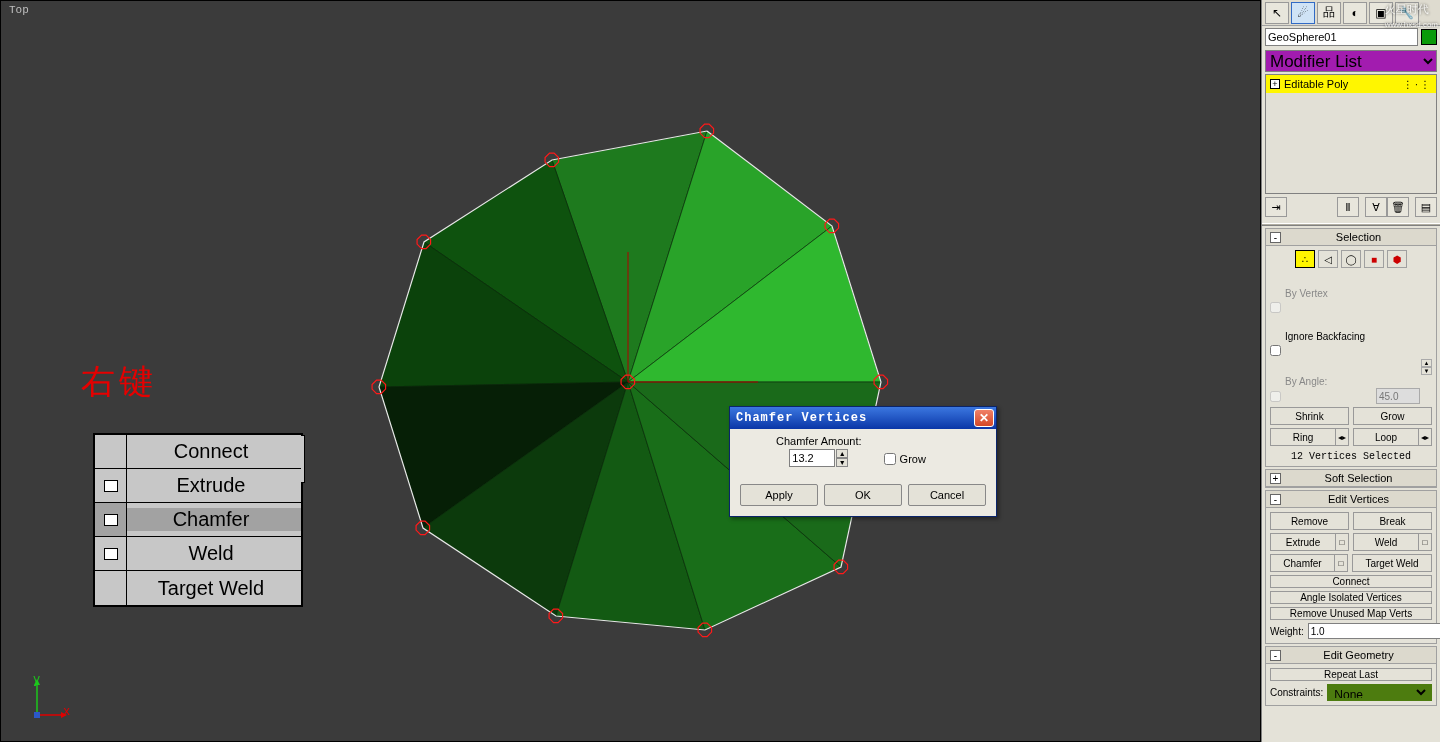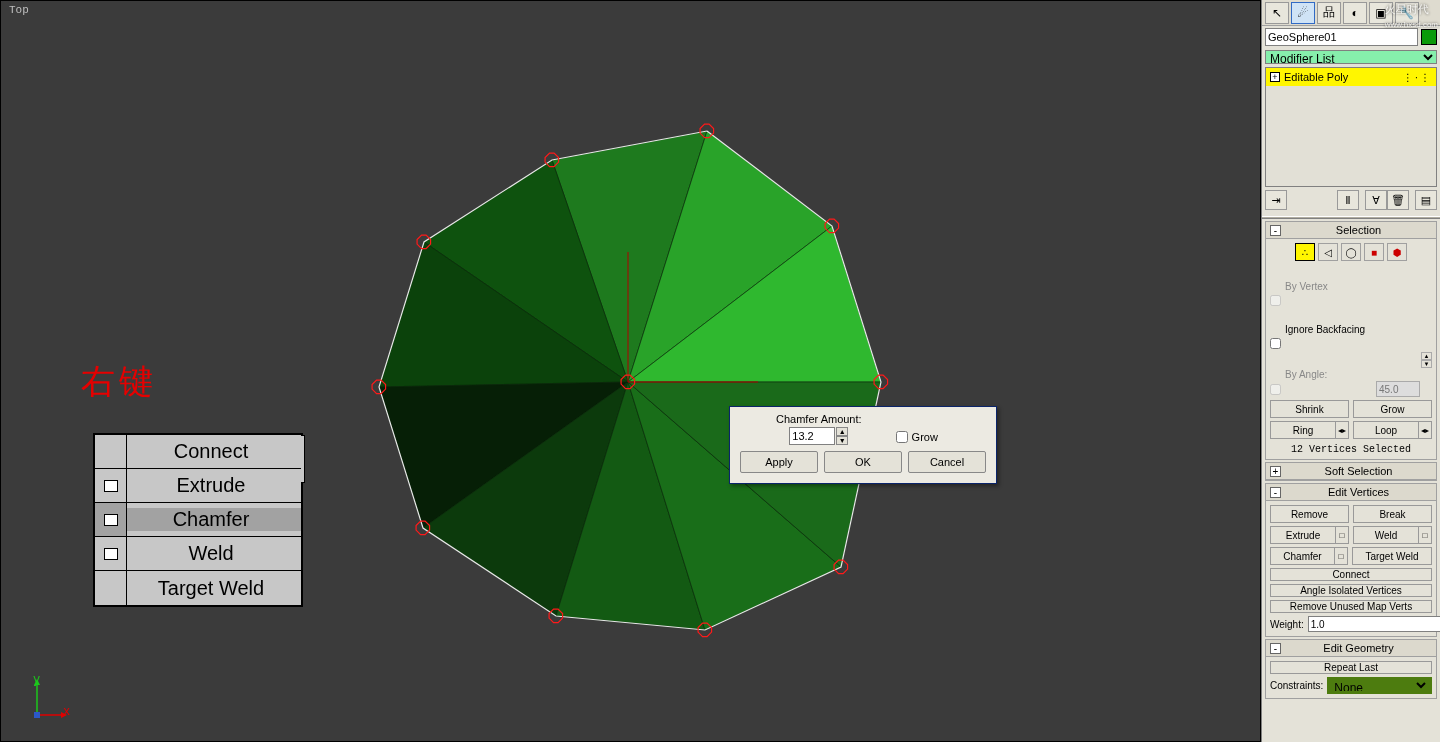--- a/index.html
+++ b/index.html
@@ -29,21 +29,21 @@
 .ctxmenu .box { width: 14px; height: 12px; background: #fff; border: 1px solid #000; }
 .ctxmenu .hl .labelcell, .ctxmenu .hl .iconcell { background: #a2a2a2; }
 .ctxmenu .thin { position: absolute; right: -4px; top: 0; width: 4px; height: 48px; background: #c7c7c7; border: 1px solid #000; border-left: none; }
 
 
 .dialog { position: absolute; left: 728px; top: 405px; width: 268px; background: #eceae2; border: 1px solid #0a246a; box-shadow: 2px 2px 4px rgba(0,0,0,0.4); }
 .dialog .titlebar { height: 22px; background: linear-gradient(#3b77e0,#0a36a7); display: flex; align-items: center; padding: 0 2px 0 6px; }
 .dialog .titlebar .tlabel { color: #fff; font-family: "Courier New", monospace; font-size: 12px; font-weight: bold; letter-spacing: 1px; flex: 1; }
 .dialog .titlebar .close { width: 20px; height: 18px; background: linear-gradient(#f08068,#d44828); border: 1px solid #fff; border-radius: 3px; color: #fff; font-size: 12px; font-weight: bold; display: flex; align-items: center; justify-content: center; }
 .dialog .body { padding: 6px 10px 10px 10px; font-size: 11px; color: #000; }
-.dialog .amount-row { display: flex; align-items: center; gap: 16px; margin-bottom: 6px; }
+.dialog .amount-row { display: flex; align-items: center; gap: 4px; margin-bottom: 17px; }
 .dialog .amount-col { display: flex; flex-direction: column; align-items: center; gap: 2px; margin-left: 36px; }
 .dialog .spinner { display: flex; }
 .dialog .spinner input { width: 46px; height: 18px; font-size: 11px; border: 1px solid #808080; padding: 0 2px; }
 .dialog .spinner .arrows { display: flex; flex-direction: column; margin-left: 1px; }
 .dialog .spinner .arrows button { width: 12px; height: 9px; font-size: 7px; line-height: 6px; background: #e4e2d8; border: 1px solid #888; padding: 0; }
 .dialog .open-col { display: flex; align-items: center; gap: 4px; margin-top: 16px; margin-left: 18px; }
 .dialog .open-col input { width: 12px; height: 12px; }
 .dialog .btnrow { display: flex; justify-content: space-between; gap: 6px; }
 .dialog .btnrow button { flex: 1; height: 22px; font-size: 11px; background: #e4e2d8; border: 1px solid #888; border-radius: 2px; }
 
@@ -52,21 +52,21 @@
 .topicons { height: 26px; background: #dedbcf; border-bottom: 1px solid #a0a0a0; display: flex; align-items: center; padding: 0 3px; gap: 2px; position: relative; }
 .topicons .ico { width: 24px; height: 22px; background: #e8e6dc; border: 1px solid #999; display: flex; align-items: center; justify-content: center; font-size: 12px; }
 .topicons .ico.sel { background: #cfe3f6; border: 1px solid #316ac5; }
 .wm { position: absolute; right: 2px; top: 2px; font-family: "SimSun", serif; font-size: 11px; color: #fff; text-shadow: 0 0 3px #000; opacity: .75; pointer-events: none; }
 
 .namebox { display: flex; align-items: center; padding: 2px 3px; gap: 3px; }
 .namebox input { flex: 1; height: 18px; font-size: 11px; border: 1px solid #808080; background: #fff; padding: 0 2px; }
 .namebox .swatch { width: 16px; height: 16px; background: #0a9a0a; border: 1px solid #000; }
 
 .modlist { margin: 2px 3px; }
-.modlist select { width: 100%; height: 14px; font-size: 12px; background: #86efac; border: 1px solid #808080; }
+.modlist select { width: 100%; height: 22px; font-size: 17px; background: #a21caf; border: 1px solid #808080; }
 
 .stackarea { margin: 2px 3px; height: 120px; background: #e2e0d6; border: 1px solid #808080; overflow: hidden; }
 .stackarea .item { height: 18px; display: flex; align-items: center; padding: 0 4px; gap: 4px; background: #fff600; font-weight: normal; }
 .stackarea .plus { width: 10px; height: 10px; border: 1px solid #000; background: #fff; font-size: 9px; line-height: 8px; text-align: center; }
 .stackarea .active-dots { margin-left: auto; font-size: 10px; letter-spacing: 2px; }
 
 .stackicons { margin: 3px 3px 6px 3px; display: flex; justify-content: space-between; align-items: center; }
 .stackicons .sico { width: 22px; height: 20px; border: 1px solid #999; background: #e8e6dc; display: flex; align-items: center; justify-content: center; font-size: 11px; }
 
 .sep-line { height: 3px; background: #b0ada1; margin: 2px 0; border-top: 1px solid #fff; border-bottom: 1px solid #808080; }
@@ -177,20 +177,24 @@
           </div>
           <div class="labelcell">Weld</div>
         </div>
         <div class="row">
           <div class="iconcell"></div>
           <div class="labelcell">Target Weld</div>
         </div>
       </div>
 
     <div class="dialog">
+      <div class="titlebar">
+        <span class="tlabel">Chamfer Vertices</span>
+        <span class="close">✕</span>
+      </div>
       <div class="body">
         <div class="amount-row">
           <div class="amount-col">
             <span>Chamfer Amount:</span>
             <div class="spinner">
               <input type="text" value="13.2" style="">
               <div class="arrows">
                 <button>▲</button>
                 <button>▼</button>
               </div>

